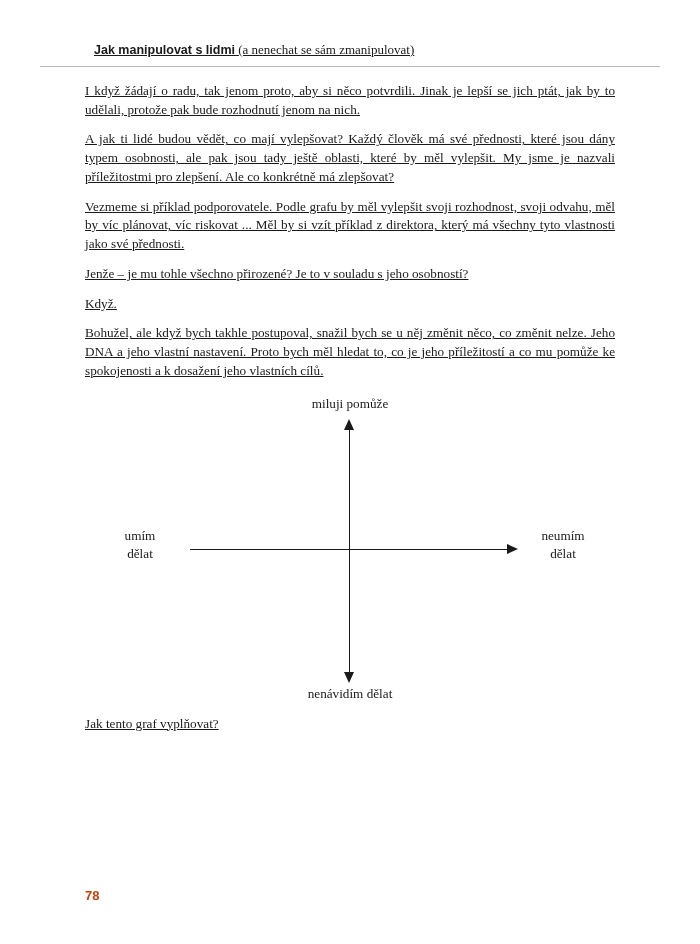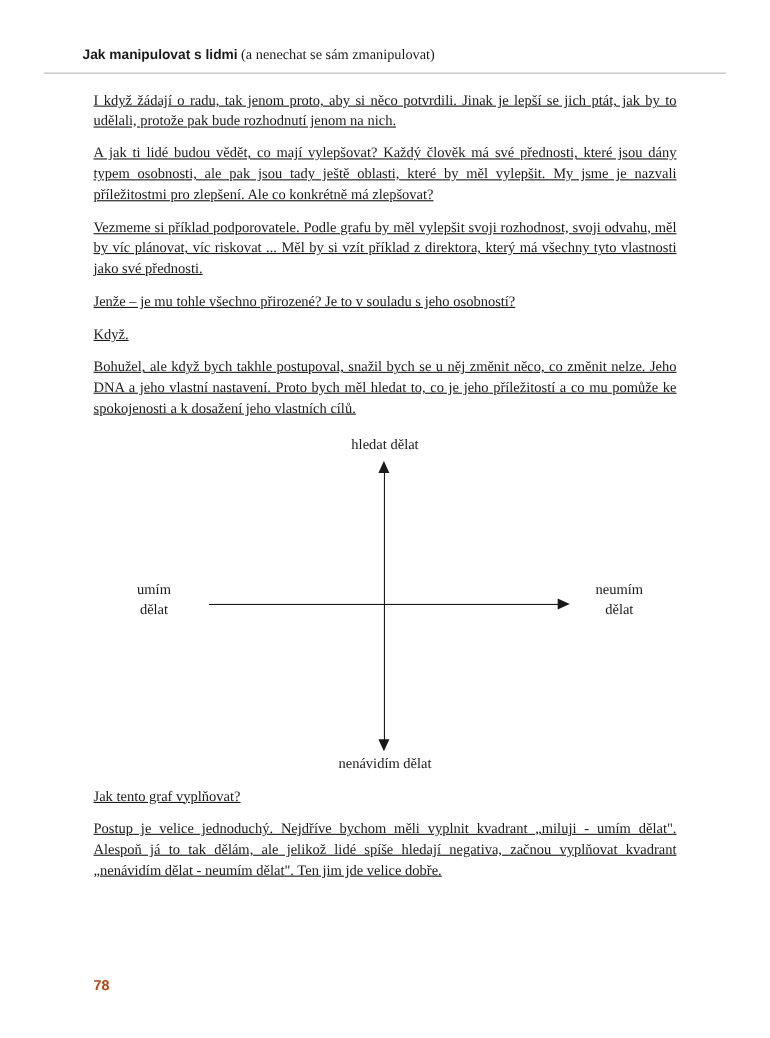--- a/index.html
+++ b/index.html
@@ -16,24 +16,25 @@
     overflow: hidden;
   }
   .page {
     position: relative;
     width: 700px;
     height: 944px;
     box-sizing: border-box;
   }
   .header {
     position: absolute;
-    left: 75px;
+    left: 94px;
     top: 42px;
     width: 530px;
     font-size: 12.5px;
+    text-decoration: underline;
   }
   .header-title {
     font-family: "Liberation Sans", sans-serif;
     font-weight: bold;
     font-size: 12.5px;
     color: #1a1a1a;
   }
   .header-sub {
     font-family: "Liberation Serif", serif;
     font-size: 13px;
@@ -169,35 +170,34 @@
 
   <div class="content">
     <p class="para">I když žádají o radu, tak jenom proto, aby si něco potvrdili. Jinak je lepší se jich ptát, jak by to udělali, protože pak bude rozhodnutí jenom na nich.</p>
     <p class="para">A jak ti lidé budou vědět, co mají vylepšovat? Každý člověk má své přednosti, které jsou dány typem osobnosti, ale pak jsou tady ještě oblasti, které by měl vylepšit. My jsme je nazvali příležitostmi pro zlepšení. Ale co konkrétně má zlepšovat?</p>
     <p class="para">Vezmeme si příklad podporovatele. Podle grafu by měl vylepšit svoji rozhodnost, svoji odvahu, měl by víc plánovat, víc riskovat ... Měl by si vzít příklad z direktora, který má všechny tyto vlastnosti jako své přednosti.</p>
     <p class="para">Jenže – je mu tohle všechno přirozené? Je to v souladu s jeho osobností?</p>
     <p class="para">Když.</p>
     <p class="para">Bohužel, ale když bych takhle postupoval, snažil bych se u něj změnit něco, co změnit nelze. Jeho DNA a jeho vlastní nastavení. Proto bych měl hledat to, co je jeho příležitostí a co mu pomůže ke spokojenosti a k dosažení jeho vlastních cílů.</p>
 
     <div class="graph-block">
-      <div class="lbl lbl-top">hledat dělat</div>
+      <div class="lbl lbl-top">miluji pomůže</div>
       <div class="arrow-up"></div>
       <div class="axis-v"></div>
       <div class="arrow-down"></div>
       <div class="axis-h"></div>
       <div class="arrow-right"></div>
       <div class="lbl lbl-left">
         <span>umím</span><br>
         <span>dělat</span>
       </div>
       <div class="lbl lbl-right">
         <span>neumím</span><br>
         <span>dělat</span>
       </div>
       <div class="lbl lbl-bottom">nenávidím dělat</div>
     </div>
 
     <p class="para">Jak tento graf vyplňovat?</p>
-    <p class="para">Postup je velice jednoduchý. Nejdříve bychom měli vyplnit kvadrant „miluji - umím dělat". Alespoň já to tak dělám, ale jelikož lidé spíše hledají negativa, začnou vyplňovat kvadrant „nenávidím dělat - neumím dělat". Ten jim jde velice dobře.</p>
   </div>
 
   <div class="page-number">78</div>
 </div>
 
 </body></html>

